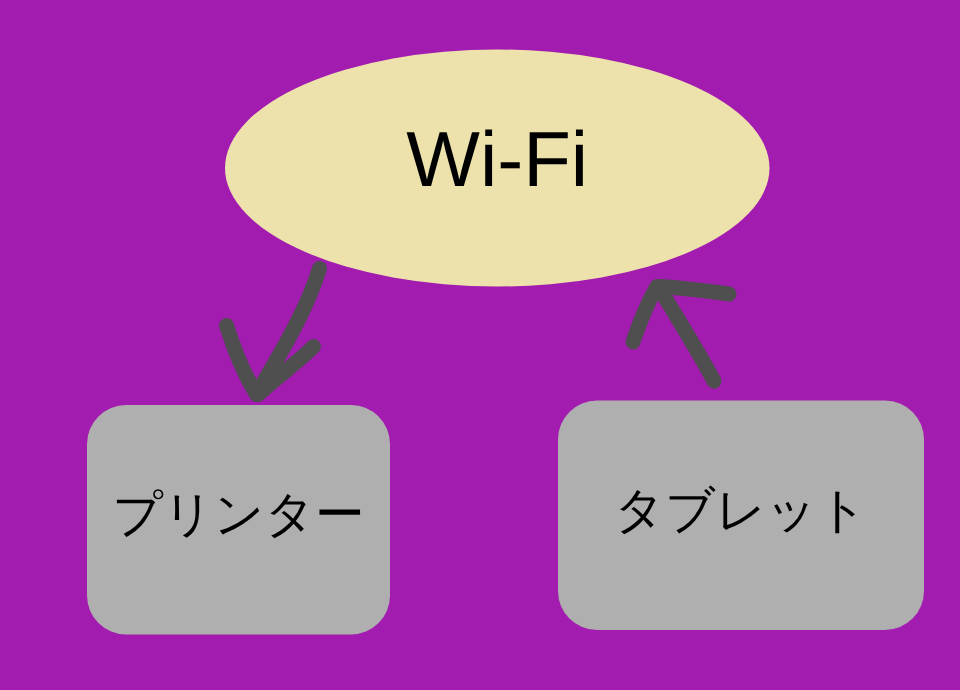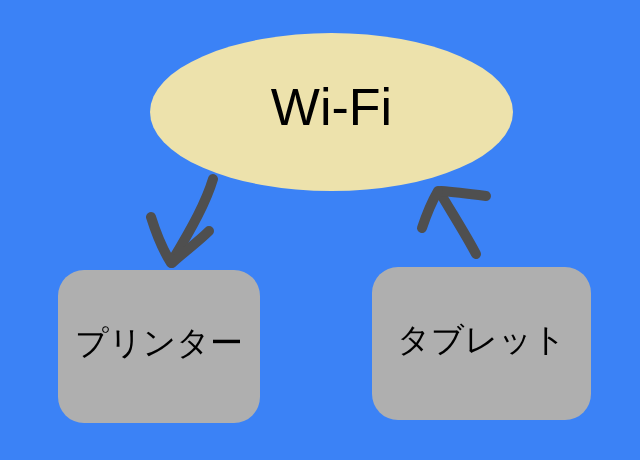--- a/index.html
+++ b/index.html
@@ -4,21 +4,21 @@
 <style>
   html, body { margin: 0; padding: 0; }
   body {
     font-family: "Liberation Sans", "DejaVu Sans", sans-serif;
     background: #ffffff;
   }
   .canvas {
     position: relative;
     width: 640px;
     height: 460px;
-    background: #3b82f6;
+    background: #a21caf;
     overflow: hidden;
   }
   .node {
     position: absolute;
     display: flex;
     align-items: center;
     justify-content: center;
     color: #000000;
   }
   .ellipse {
@@ -48,21 +48,21 @@
   .rect.printer {
     left: 58px;
     top: 270px;
     width: 202px;
     height: 153px;
     justify-content: center;
   }
   .rect.tablet {
     left: 372px;
     top: 267px;
-    width: 219px;
+    width: 244px;
     height: 153px;
   }
   .arrows {
     position: absolute;
     left: 0;
     top: 0;
     width: 640px;
     height: 460px;
     pointer-events: none;
   }

